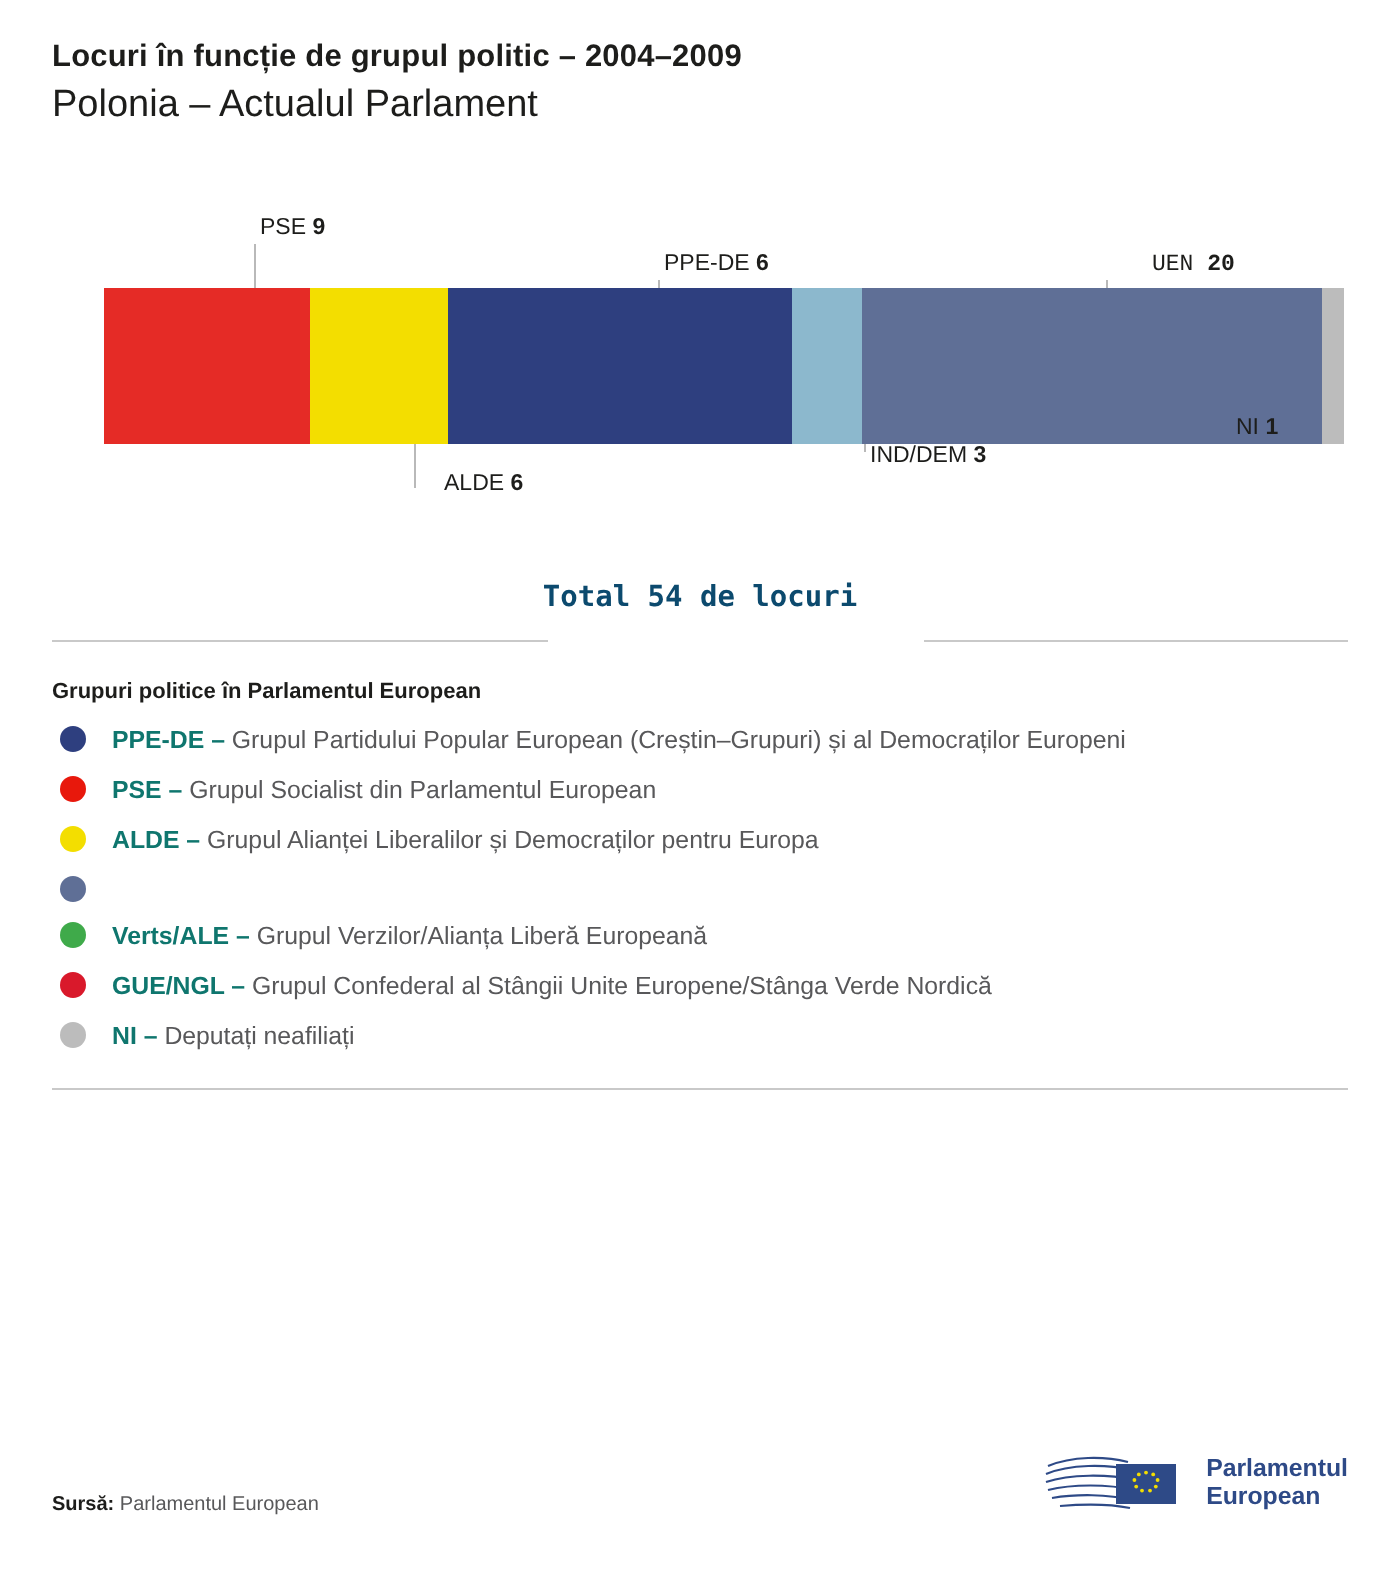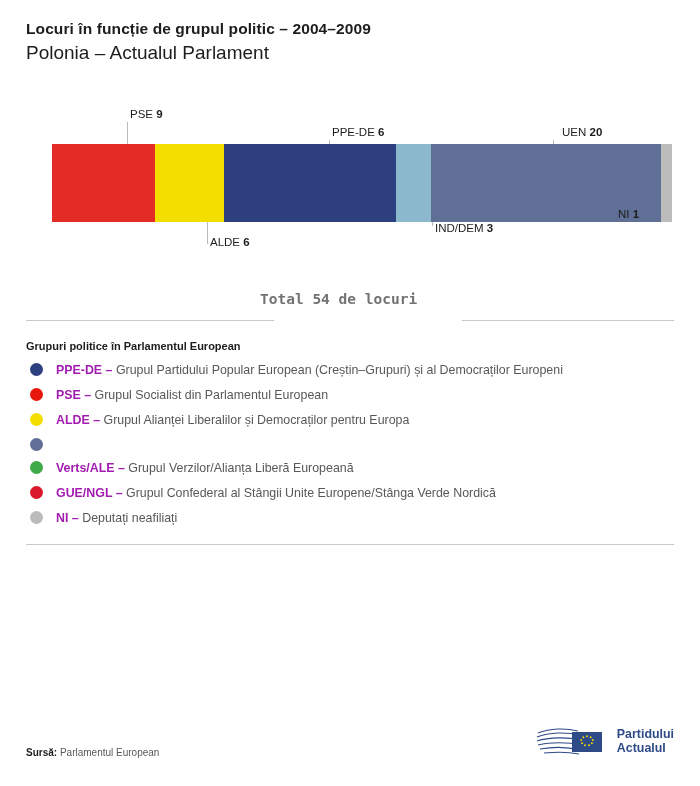--- a/index.html
+++ b/index.html
@@ -62,25 +62,25 @@
   
   .total-wrap {
     position: relative;
     margin-top: 22px;
     height: 42px;
   }
   .total-text {
     position: absolute;
     left: 0; right: 0;
     top: 0;
-    text-align: left;
+    text-align: center;
     font-family: "DejaVu Sans Mono", monospace;
     font-size: 14.5px;
     font-weight: bold;
-    color: #737373;
+    color: #0c4a6e;
     line-height: 18px;
     width: 180px;
     margin: 0 auto;
   }
   .total-rule {
     position: absolute;
     top: 30px;
     height: 1px;
     background: #c9c9c9;
   }
@@ -100,21 +100,21 @@
     margin: 0 0 9px 0;
     font-size: 12.4px;
     line-height: 16px;
   }
   .dot {
     width: 13px; height: 13px;
     border-radius: 50%;
     flex: 0 0 13px;
     margin: 1px 13px 0 4px;
   }
-  .legend-abbr { font-weight: bold; color: #a21caf; white-space: nowrap; }
+  .legend-abbr { font-weight: bold; color: #0f766e; white-space: nowrap; }
   .legend-desc { color: #58585a; }
 
   
   .foot-rule {
     height: 1px; background: #c9c9c9;
     margin: 18px 0 14px 0;
   }
   .note {
     font-size: 11.7px;
     color: #58585a;
@@ -156,36 +156,36 @@
     <div class="lbl" style="left:104px; top:0px;">
       <span>PSE</span> <b>9</b>
     </div>
     <div class="tick" style="left:101px; top:14px; height:22px;"></div>
 
     <div class="lbl" style="left:306px; top:18px;">
       <span>PPE-DE</span> <b>6</b>
     </div>
     <div class="tick" style="left:303px; top:32px; height:6px;"></div>
 
-    <div class="lbl" style="left:536px; top:18px;">
+    <div class="lbl" style="left:550px; top:18px;font-family:Liberation Mono, monospace;">
       <span>UEN</span> <b>20</b>
     </div>
     <div class="tick" style="left:527px; top:32px; height:6px;"></div>
 
     <div class="bar">
       <div style="width:16.67%; background:#e52b26;"></div>
       <div style="width:11.11%; background:#f3de00;"></div>
       <div style="width:27.78%; background:#2e3f7f;"></div>
       <div style="width:5.56%; background:#8cb8cd;"></div>
       <div style="width:37.04%; background:#5f6f96;"></div>
       <div style="width:1.85%; background:#bcbcbc;"></div>
     </div>
 
     <div class="tick" style="left:181px; top:114px; height:22px;"></div>
-    <div class="lbl" style="left:184px; top:128px;">
+    <div class="lbl" style="left:196px; top:128px;">
       <span>ALDE</span> <b>6</b>
     </div>
 
     <div class="tick" style="left:406px; top:114px; height:4px;"></div>
     <div class="lbl" style="left:409px; top:114px;">
       <span>IND/DEM</span> <b>3</b>
     </div>
 
     <div class="lbl" style="left:592px; top:100px;">
       <span>NI</span> <b>1</b>
@@ -260,19 +260,19 @@
           <circle cx="56.8" cy="16" r="0.95"></circle>
           <circle cx="55.9" cy="19.3" r="0.95"></circle>
           <circle cx="53" cy="21.3" r="0.95"></circle>
           <circle cx="49" cy="21.3" r="0.95"></circle>
           <circle cx="46.1" cy="19.3" r="0.95"></circle>
           <circle cx="45.2" cy="16" r="0.95"></circle>
           <circle cx="47.4" cy="13.2" r="0.95"></circle>
         </g>
       </svg>
       <div class="ep-name">
-        <div>Partidului</div>
-        <div>Actualul</div>
+        <div>Parlamentul</div>
+        <div>European</div>
       </div>
     </div>
   </div>
 
 </div>
 
 </body></html>

